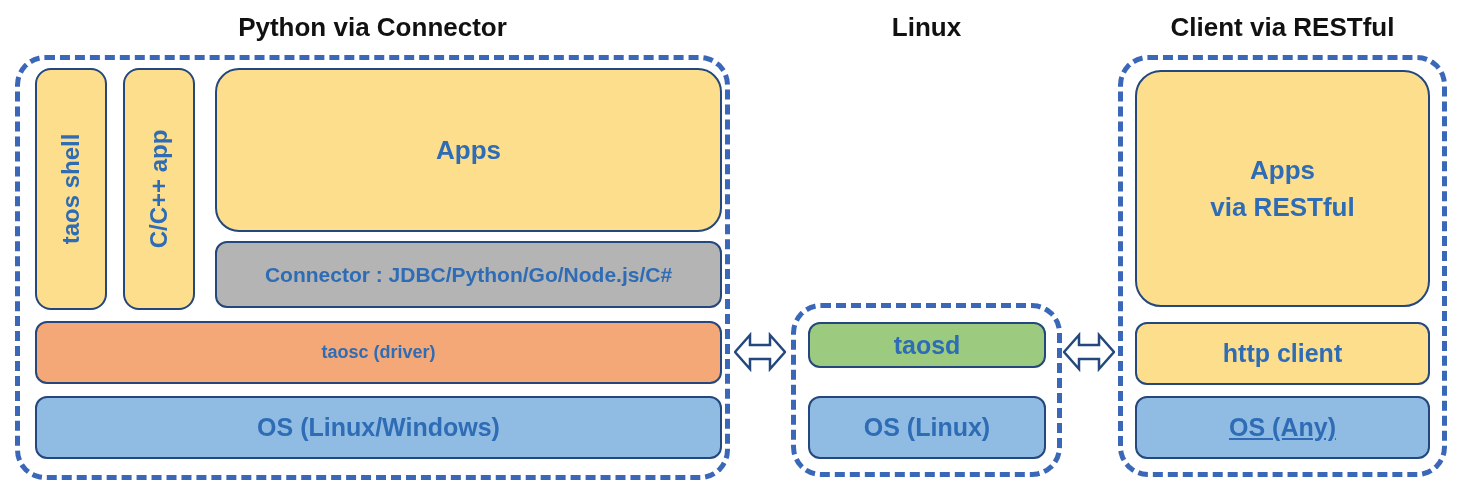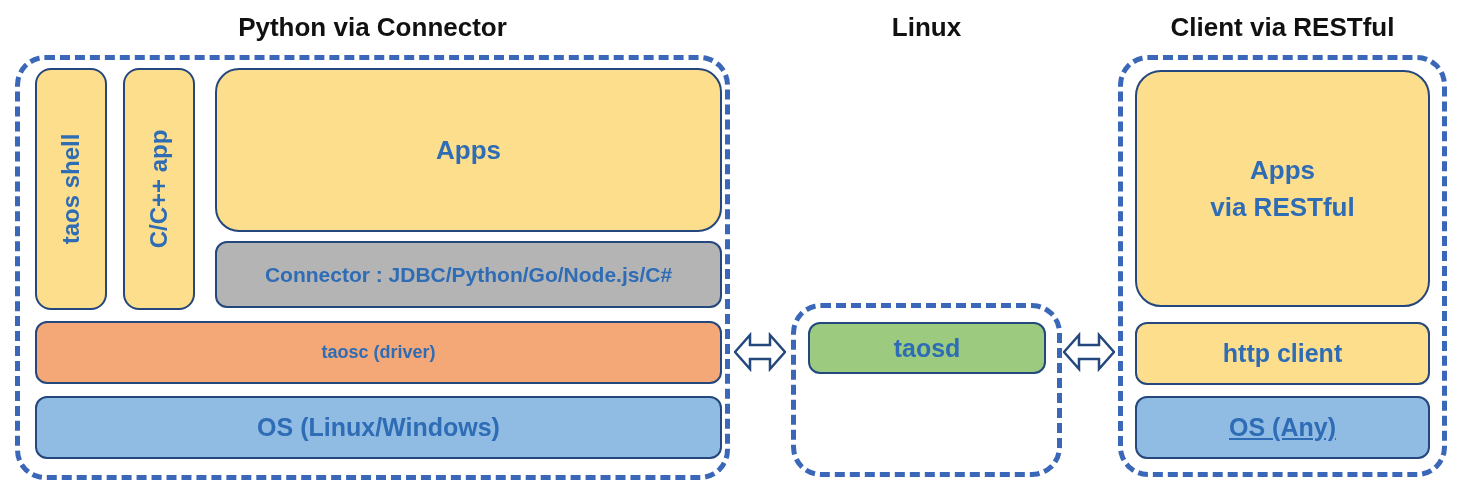--- a/index.html
+++ b/index.html
@@ -54,21 +54,21 @@
   .fill-orange { background: var(--orange, #F4A877); }
   .fill-blue   { background: var(--blue,   #90BBE2); align-items: center; }
   .fill-green  { background: var(--green,  #9CCB7F); }
 
   .b-taos-shell    { left: 35px;   top: 68px;  width: 72px;  height: 242px; border-radius: 16px; font-size: 24px; }
   .b-cpp-app       { left: 123px;  top: 68px;  width: 72px;  height: 242px; border-radius: 16px; font-size: 24px; }
   .b-apps          { left: 215px;  top: 68px;  width: 507px; height: 164px; border-radius: 24px; font-size: 26px; }
   .b-connector     { left: 215px;  top: 241px; width: 507px; height: 67px;  border-radius: 12px; font-size: 21px; }
   .b-taosc         { left: 35px;   top: 321px; width: 687px; height: 63px;  border-radius: 12px; font-size: 18px; }
   .b-os-lw         { left: 35px;   top: 396px; width: 687px; height: 63px;  border-radius: 12px; font-size: 25px; }
-  .b-taosd         { left: 808px;  top: 322px; width: 238px; height: 52px;  border-radius: 12px; font-size: 25px; }
+  .b-taosd         { left: 808px;  top: 322px; width: 238px; height: 46px;  border-radius: 12px; font-size: 25px; }
   .b-os-linux      { left: 808px;  top: 396px; width: 238px; height: 63px;  border-radius: 12px; font-size: 25px; }
   .b-apps-restful  { left: 1135px; top: 70px;  width: 295px; height: 237px; border-radius: 26px; font-size: 26px; }
   .b-http-client   { left: 1135px; top: 322px; width: 295px; height: 63px;  border-radius: 12px; font-size: 25px; }
   .b-os-any        { left: 1135px; top: 396px; width: 295px; height: 63px;  border-radius: 12px; font-size: 25px; text-decoration: underline; }
 
   .vtext {
     transform: rotate(-90deg);
     white-space: nowrap;
   }
   .two-line {
@@ -121,20 +121,23 @@
     <span>OS (Linux/Windows)</span>
   </div>
 
   <svg class="arrow arrow-left" viewBox="0 0 52 42">
     <path d="M1,21 L16,4 L16,14 L36,14 L36,4 L51,21 L36,38 L36,28 L16,28 L16,38 Z"></path>
   </svg>
 
   <div class="box fill-green b-taosd">
     <span>taosd</span>
   </div>
+  <div class="box fill-blue b-os-linux">
+    <span>OS (Linux)</span>
+  </div>
 
   <svg class="arrow arrow-right" viewBox="0 0 52 42">
     <path d="M1,21 L16,4 L16,14 L36,14 L36,4 L51,21 L36,38 L36,28 L16,28 L16,38 Z"></path>
   </svg>
 
   <div class="box fill-yellow b-apps-restful">
     <span class="two-line">
       <span>Apps</span>
       <span>via RESTful</span>
     </span>

